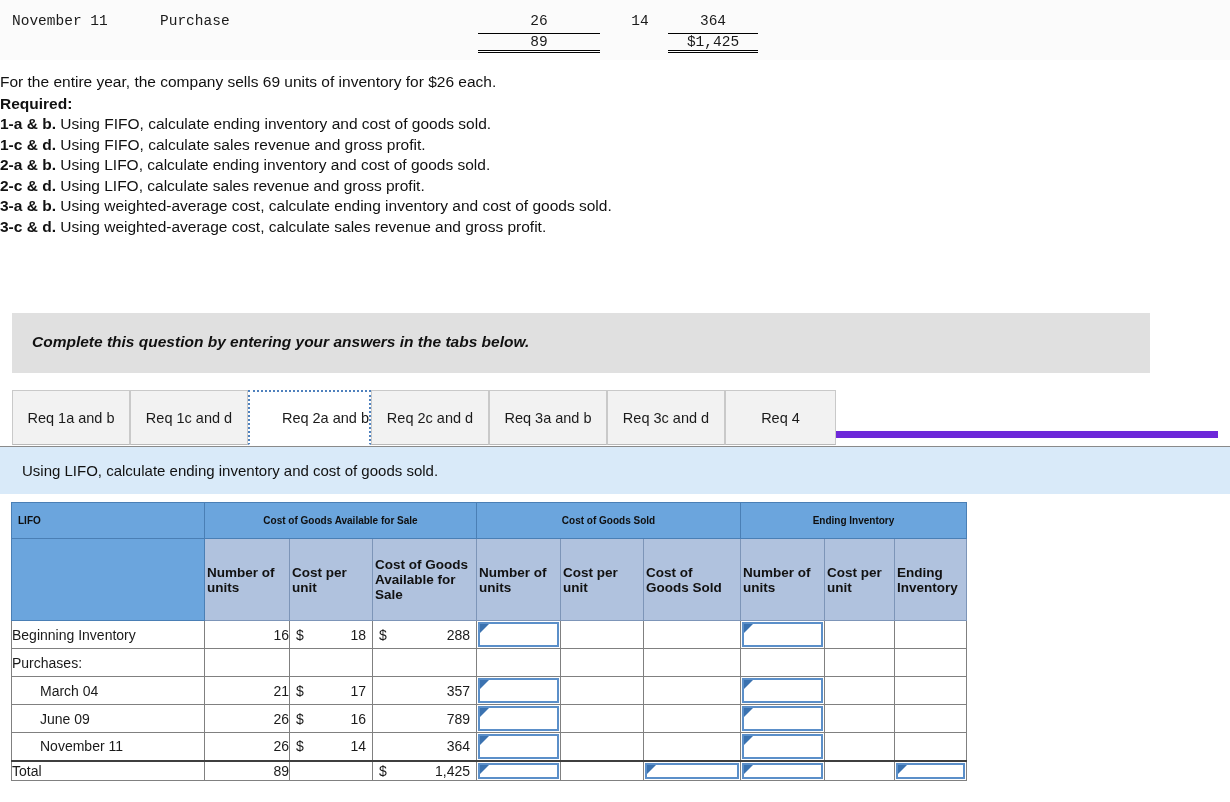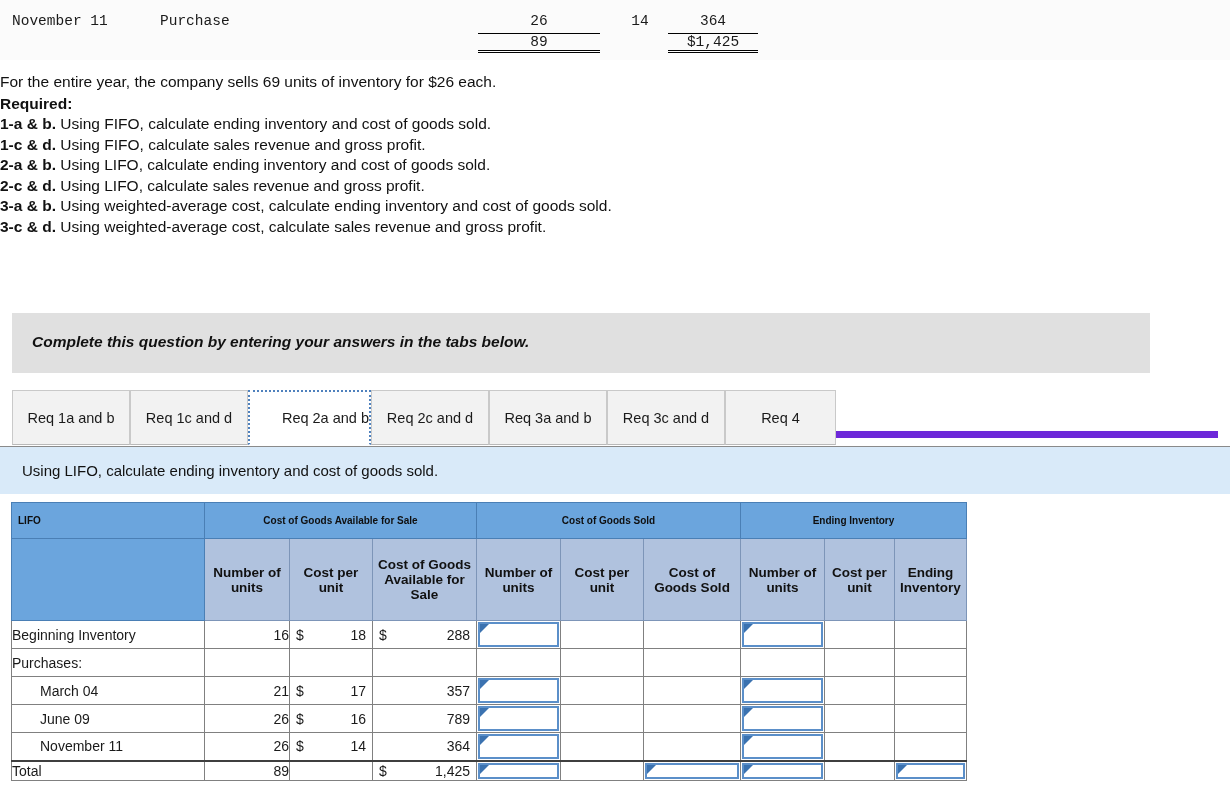--- a/index.html
+++ b/index.html
@@ -162,21 +162,20 @@
   }
   .sheet .grp.left {
     text-align: left;
     padding-left: 6px;
   }
   .sheet .sub {
     background: #b0c2de;
     color: #111;
     font-weight: bold;
     font-size: 13.5px;
-    text-align: center;
     line-height: 15px;
     height: 82px;
     vertical-align: middle;
     border-color: #7d95b8;
     padding: 0 2px;
   }
   .sheet .corner {
     background: #6ba5dd;
     border-color: #4a7fb5;
   }

